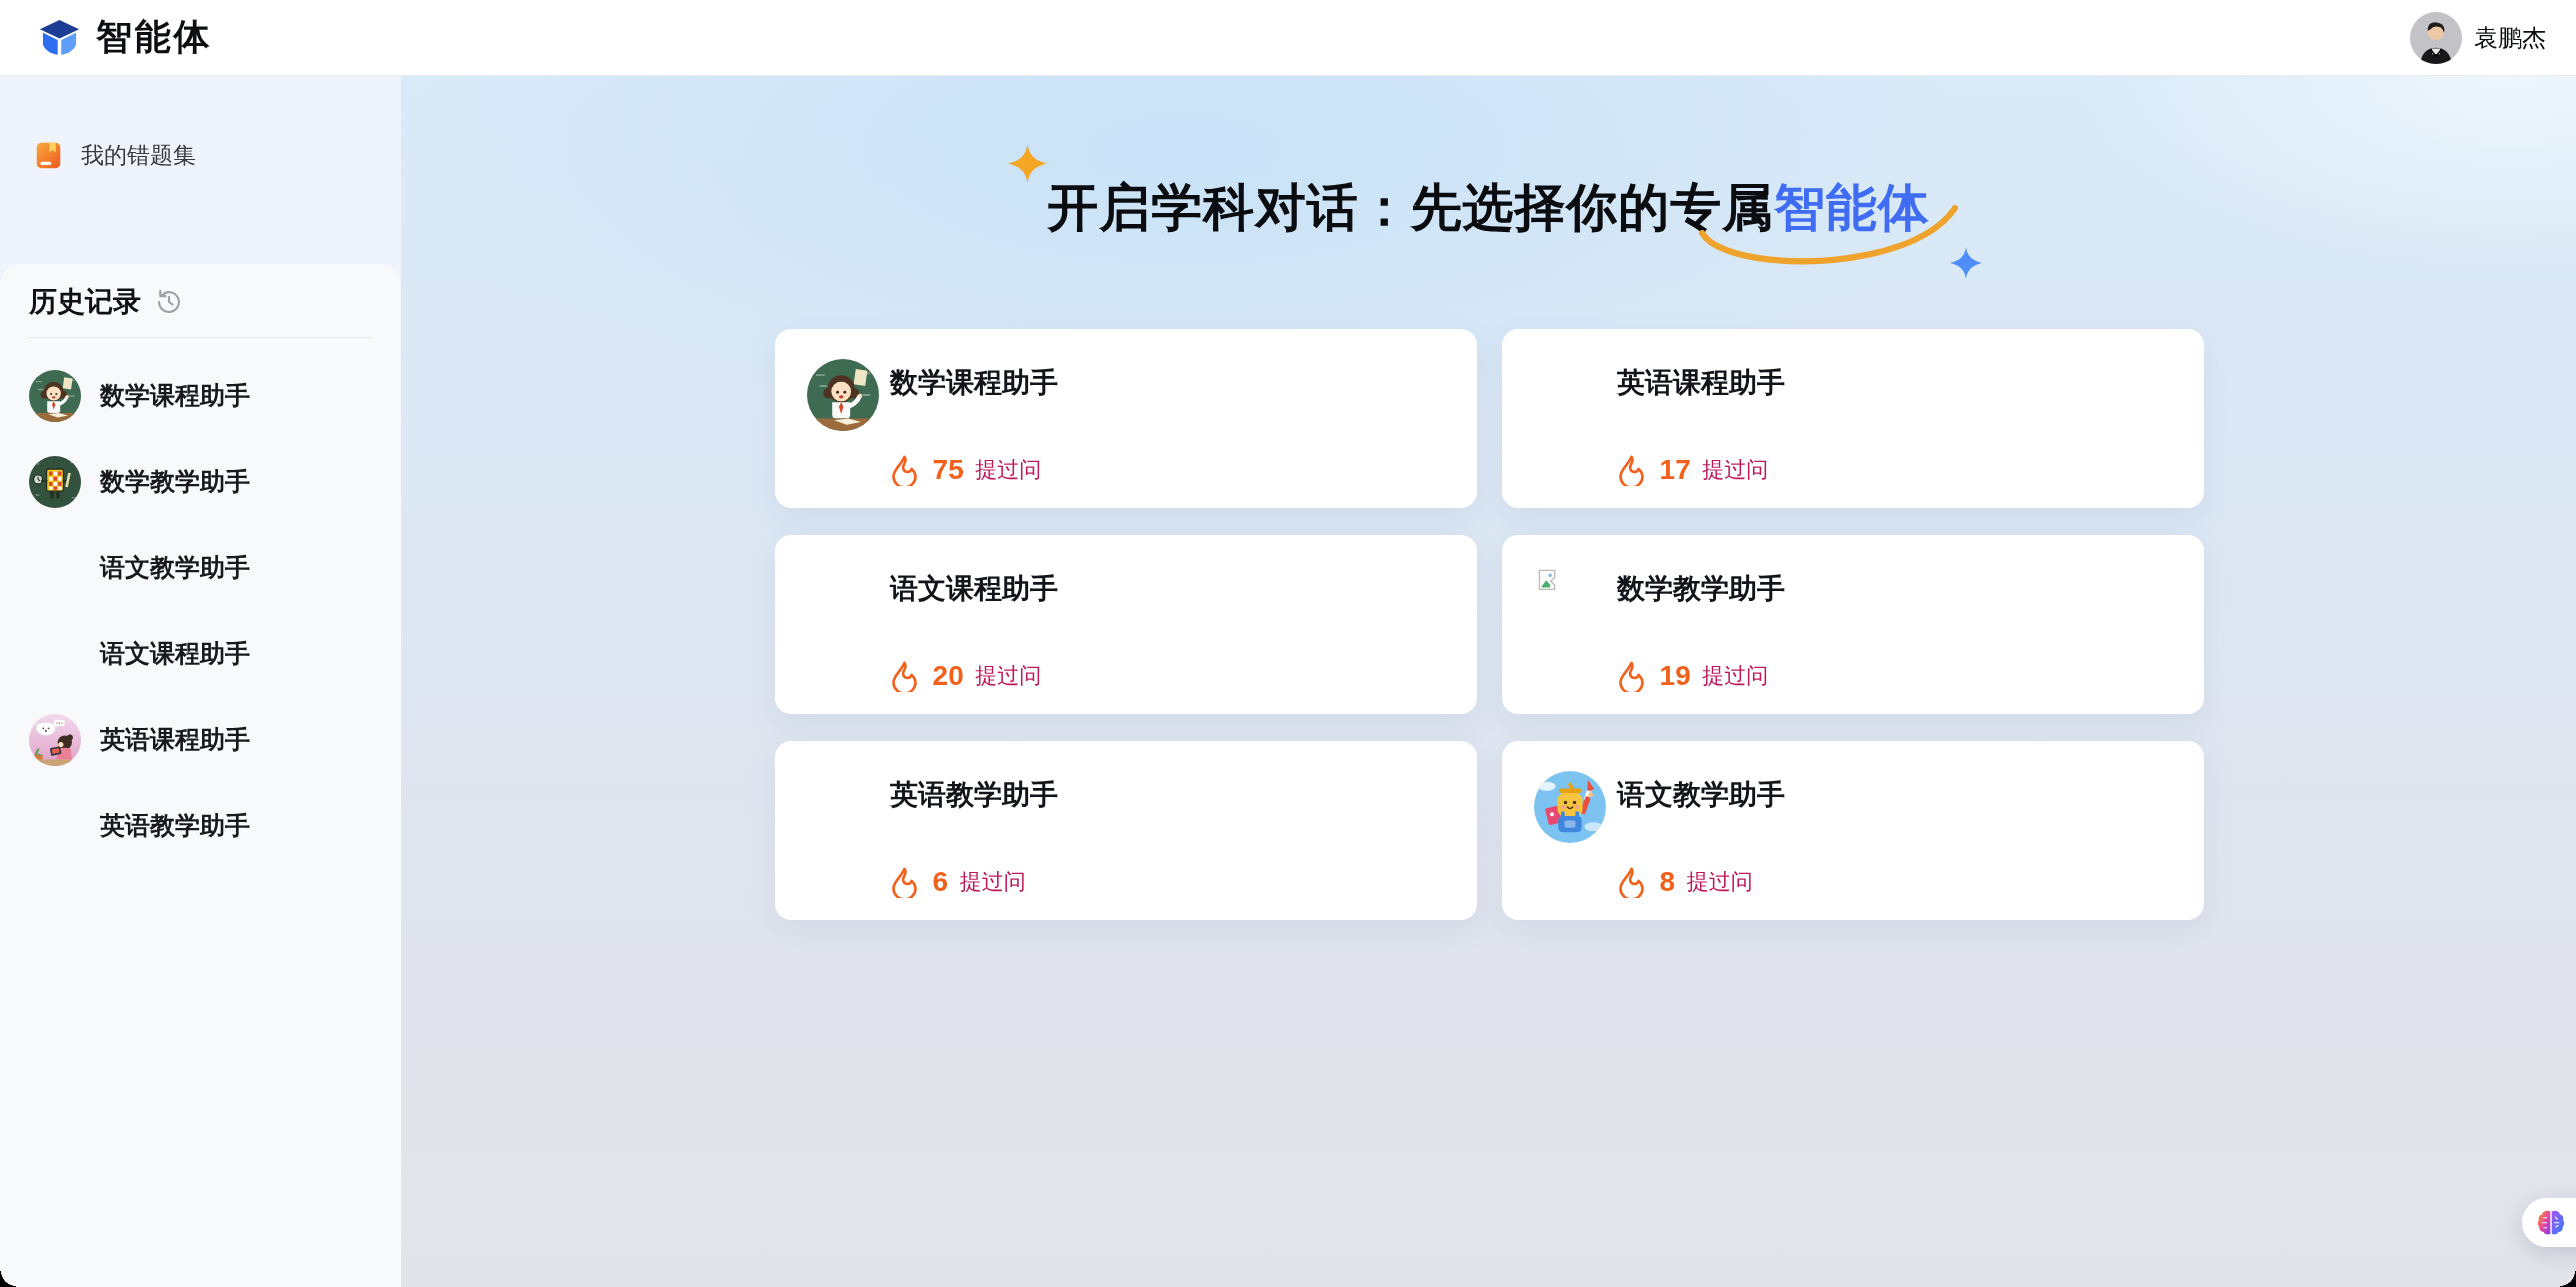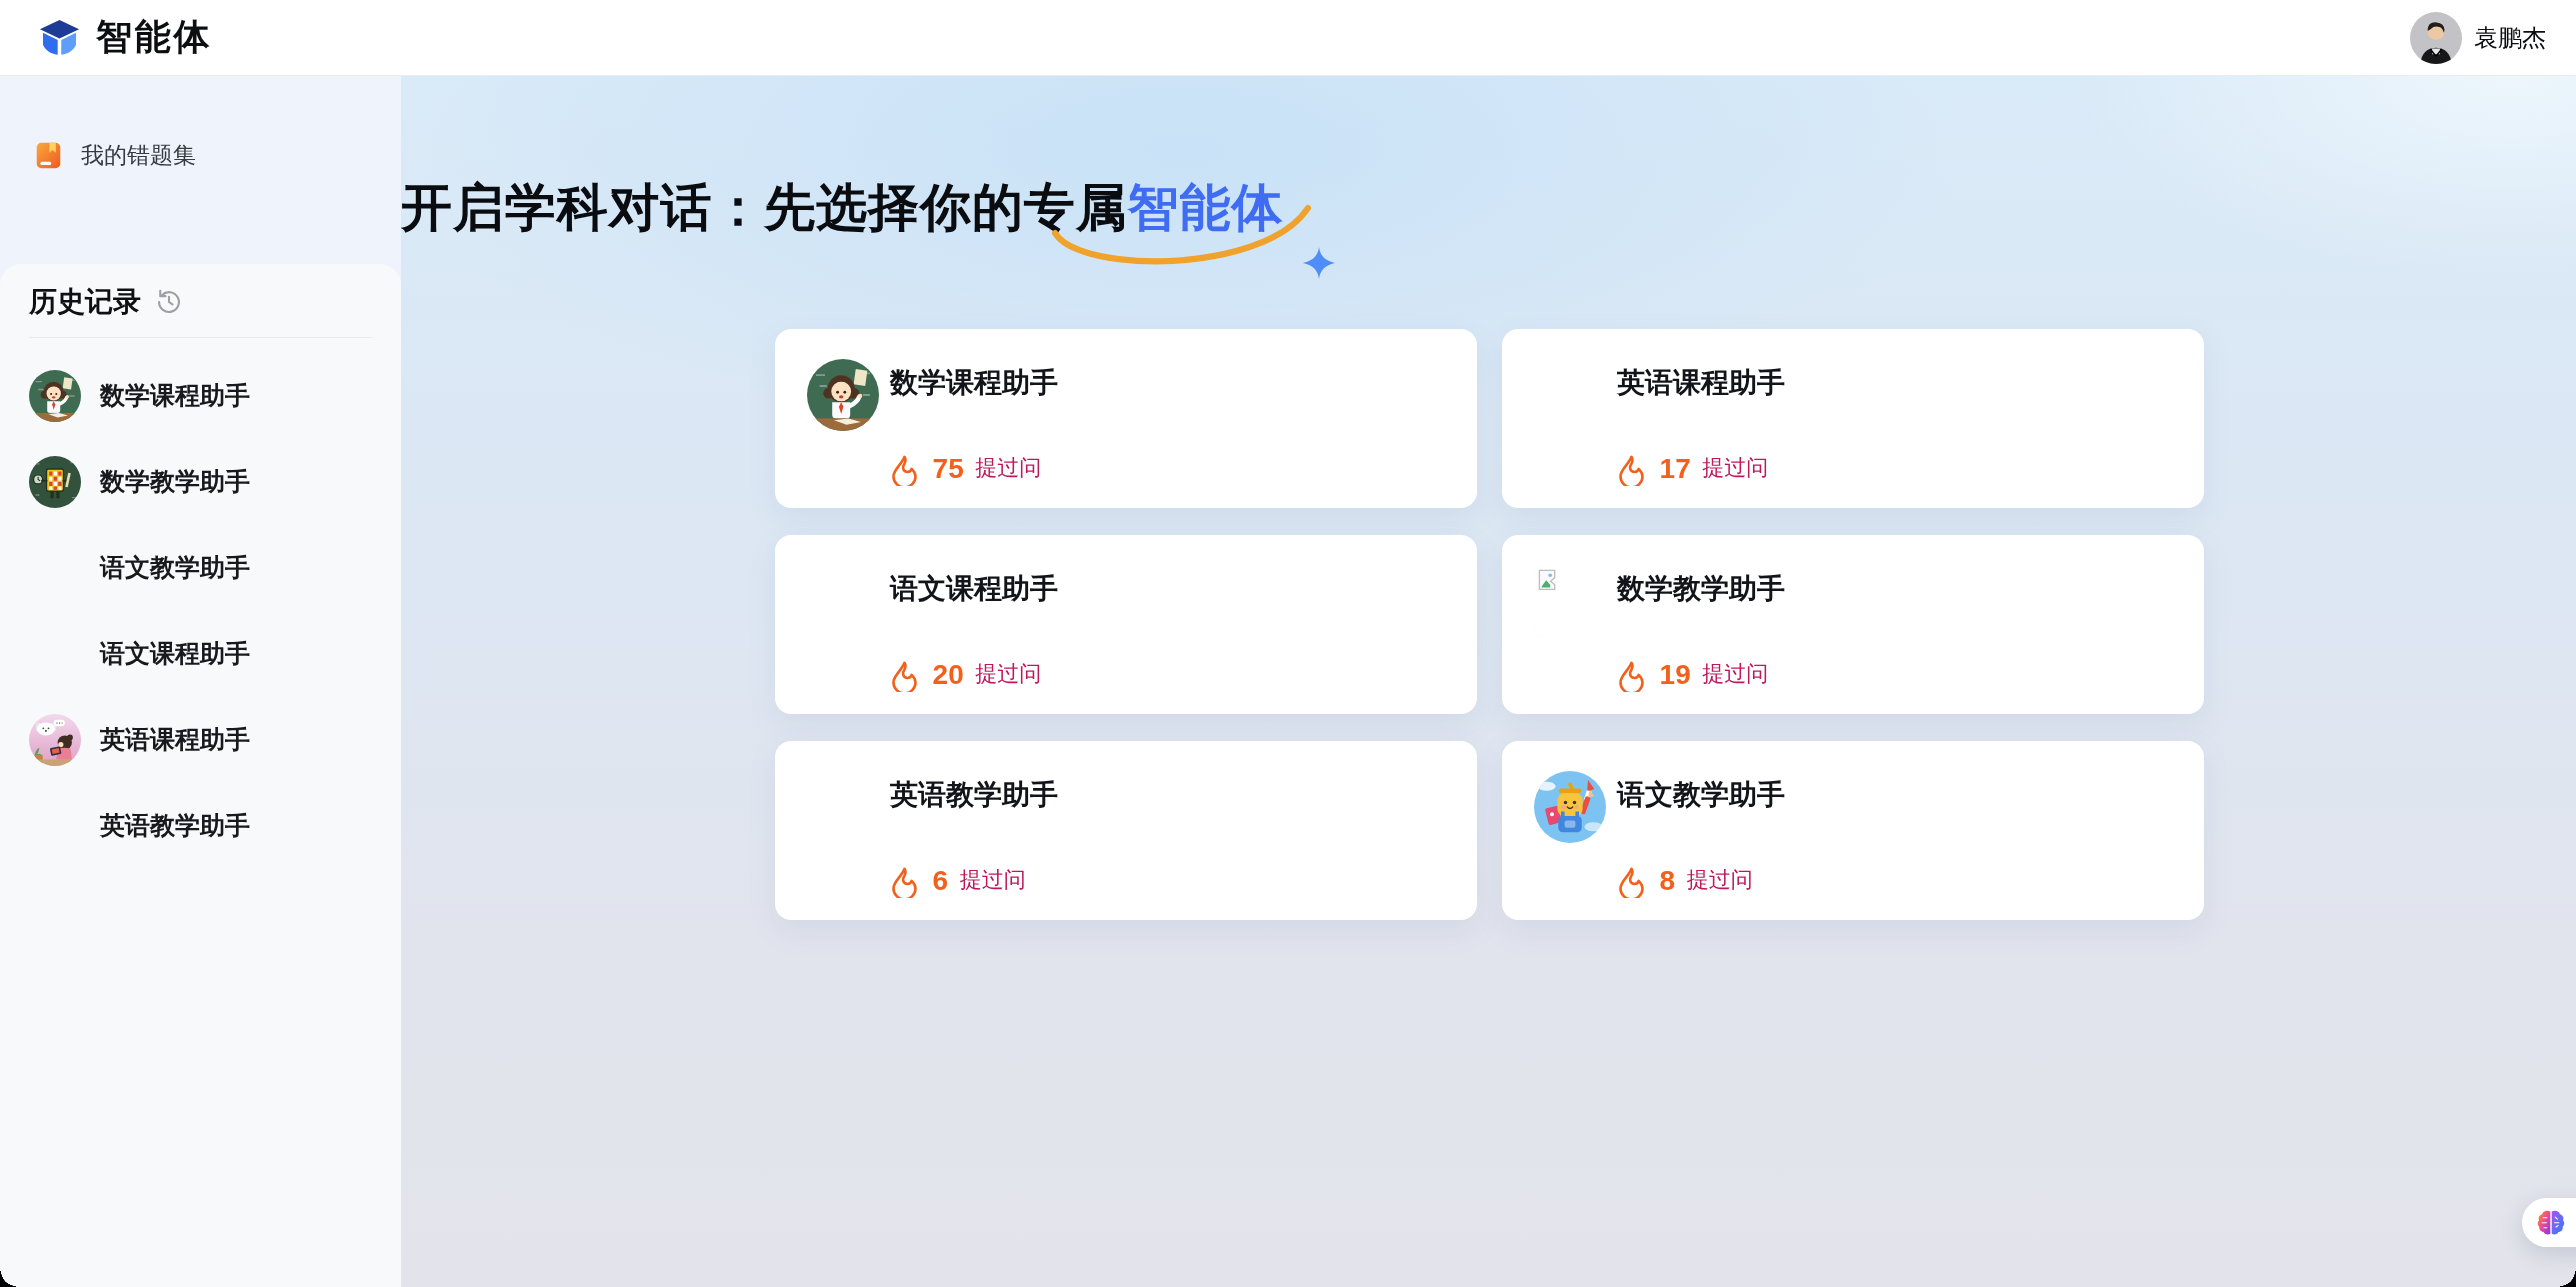--- a/index.html
+++ b/index.html
@@ -48,38 +48,38 @@
   .history-label{font-size:25px;font-weight:700;color:#17191d;white-space:nowrap;}
 
   
   .main{
     position:absolute;top:76px;left:401px;right:0;bottom:0;
     background:
       radial-gradient(1253px 465px at 36% 6%, #c9e2f7 0%, rgba(201,226,247,0) 62%),
       radial-gradient(627px 286px at 97% 0%, #edf6fc 0%, rgba(237,246,252,0) 70%),
       linear-gradient(180deg,#d9eaf8 0%, #dce7f3 38%, #e1e4ed 72%, #e3e4eb 100%);
   }
-  .hero{position:relative;text-align:left;margin-top:100px;height:81px;z-index:2;}
+  .hero{position:relative;text-align:center;margin-top:100px;height:81px;z-index:2;}
   .hero-inner{position:relative;display:inline-block;font-size:51px;line-height:1.25;font-weight:800;color:#0a0c10;letter-spacing:0.9px;white-space:nowrap;}
   .hero-highlight{color:#3f6cf2;position:relative;z-index:2;}
   .sparkle-orange{position:absolute;left:-39px;top:-32px;width:39px;height:39px;z-index:3;}
   .sparkle-blue{position:absolute;right:-52px;bottom:-39px;width:32px;height:32px;z-index:3;}
   .swoosh{position:absolute;right:-38px;bottom:-34px;width:279px;height:73px;z-index:1;}
   .sparkle-orange svg,.sparkle-blue svg,.swoosh svg{display:block;width:100%;height:100%;}
 
   .cards{position:absolute;left:374px;top:253px;display:grid;grid-template-columns:702px 702px;gap:27px 25px;}
   .card{
     width:702px;height:179px;background:#ffffff;border-radius:16px;position:relative;cursor:pointer;
     box-shadow:0 10.7px 29px rgba(96,118,156,.10);
   }
   .card-avatar{position:absolute;left:32px;top:29.5px;width:72px;height:72px;border-radius:50%;overflow:hidden;}
   .card-avatar.sq{border-radius:9px;background:#fff;box-shadow:inset 0 0 0 0.9px #f0f0f2;}
   .card-avatar svg{display:block;width:100%;height:100%;}
   .card-title{position:absolute;left:115px;top:35px;font-size:28px;font-weight:700;color:#121419;white-space:nowrap;}
-  .card-stat{position:absolute;left:113px;top:124px;display:flex;gap:11.6px;}
+  .card-stat{position:absolute;left:113px;top:124px;display:flex;align-items:center;gap:11.6px;}
   .flame{width:33px;height:33px;}
   .flame svg{display:block;width:100%;height:100%;}
   .card-count{font-size:28px;color:#f2611c;font-weight:600;}
   .card-count-label{font-size:22px;color:#be185d;}
 
   
   .floating-btn{
     position:absolute;left:2522px;top:1198px;width:116px;height:49px;background:#ffffff;
     border-radius:25px;box-shadow:0 7.2px 23px rgba(40,50,80,.16);
     display:flex;align-items:center;padding-left:11.6px;box-sizing:border-box;z-index:8;cursor:pointer;

